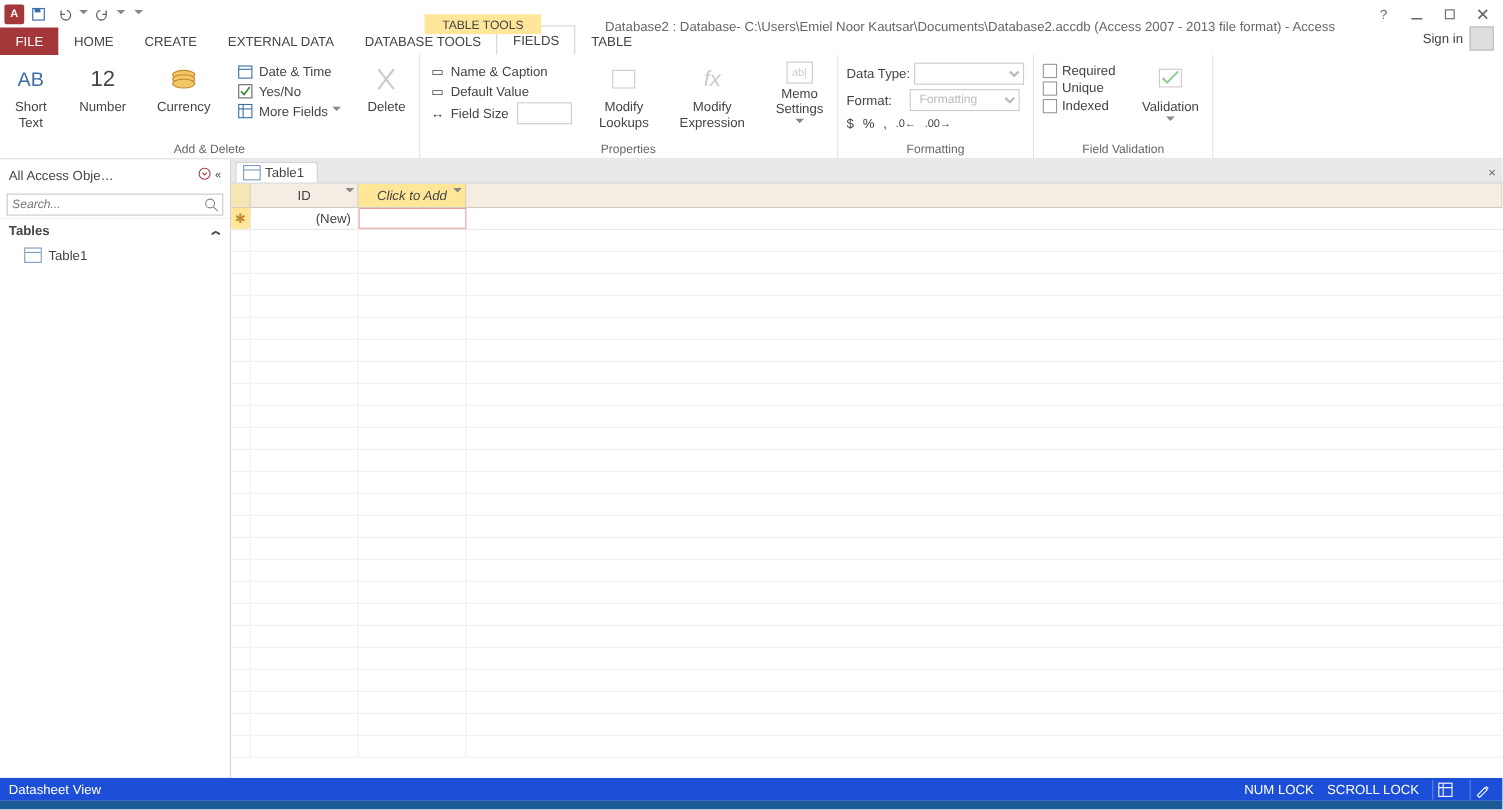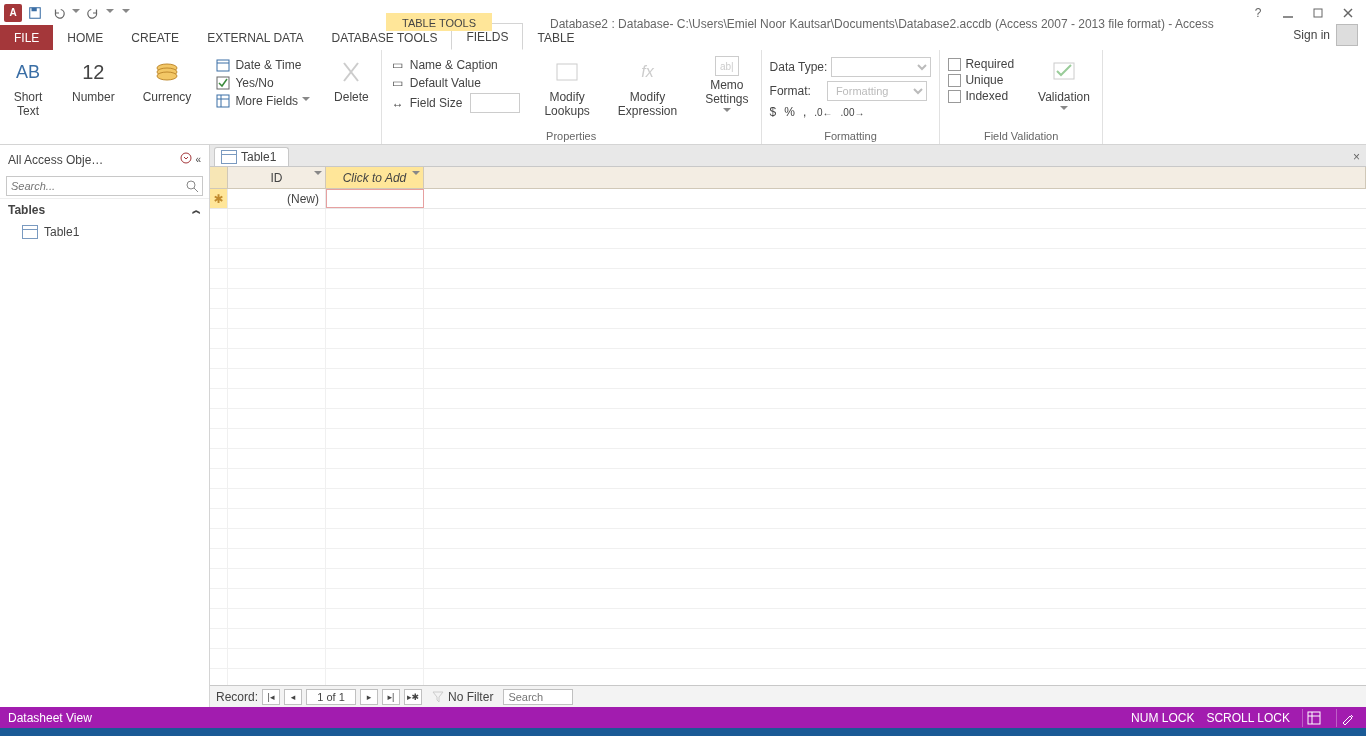--- a/index.html
+++ b/index.html
@@ -62,21 +62,21 @@
 .ds-cell.rowhead{width:18px;background:#ffe699;justify-content:center;color:#c08a2e;}
 .ds-cell.idcell{width:98px;justify-content:flex-end;padding-right:6px;}
 .ds-cell.addcell{width:98px;border:1px solid #e6a0a0;background:#fff;}
 .ds-gridline{height:20px;border-bottom:1px solid #f0f0f0;display:flex;}
 .ds-gridline .gc{border-right:1px solid #f0f0f0;}
 .record-nav{height:22px;border-top:1px solid #c8c8c8;background:#f3f3f3;display:flex;align-items:center;padding:0 6px;gap:4px;font-size:11px;}
 .rn-btn{width:18px;height:16px;border:1px solid #c0c0c0;background:#fff;display:flex;align-items:center;justify-content:center;font-size:9px;}
 .rn-input{width:50px;height:16px;border:1px solid #c0c0c0;text-align:center;font-size:11px;}
 .rn-filter{color:#aaa;display:flex;align-items:center;gap:4px;padding:0 6px;}
 .rn-search{width:70px;height:16px;border:1px solid #c0c0c0;padding:0 4px;font-size:11px;color:#888;}
-.statusbar{height:21px;background:#a21caf;color:#fff;display:flex;align-items:center;padding:0 8px;font-size:11px;}
+.statusbar{height:21px;background:#1d4ed8;color:#fff;display:flex;align-items:center;padding:0 8px;font-size:11px;}
 .statusbar .right{margin-left:auto;display:flex;align-items:center;gap:12px;}
 .sb-btn{width:22px;height:18px;display:flex;align-items:center;justify-content:center;border-left:1px solid rgba(255,255,255,.3);}
 .taskbar{height:8px;background:#1a5a96;}
 svg{overflow:visible;}
 .caret{border:4px solid transparent;border-top-color:#888;display:inline-block;width:0;height:0;vertical-align:middle;}
 </style>
 </head>
 <body>
 
 <div class="titlebar">
@@ -201,20 +201,21 @@
       <div class="big-btn dis">
         <span class="ico">
             <svg width="20" height="24">
               <line x1="3" y1="3" x2="17" y2="21" stroke="#ccc" stroke-width="2"></line>
               <line x1="17" y1="3" x2="3" y2="21" stroke="#ccc" stroke-width="2"></line>
             </svg>
           </span>
         <span>Delete</span>
       </div>
     </div>
+    <div class="rgroup-label">Add &amp; Delete</div>
   </div>
 
   <div class="rgroup">
     <div class="rgroup-body">
       <div class="col-stack" style="padding-top:2px;">
         <div class="small-row dis">
             <span class="small-ico">▭</span>
             <span>Name &amp; Caption</span>
           </div>
         <div class="small-row dis">
@@ -230,21 +231,21 @@
       <div class="big-btn dis">
           <span class="ico">
             <svg width="28" height="24">
               <rect x="4" y="4" width="20" height="16" fill="none" stroke="#ccc"></rect>
             </svg>
           </span>
           <span style="white-space:pre;">Modify
 Lookups</span>
         </div>
       <div class="big-btn dis">
-          <span class="ico" style="font-style:italic;font-size:16px;color:#ccc;">fx</span>
+          <span class="ico" style="font-style:italic;font-size:20px;color:#ccc;">fx</span>
           <span style="white-space:pre;">Modify
 Expression</span>
         </div>
       <div class="big-btn dis">
           <span class="ico" style="border:1px solid #ccc;font-size:10px;color:#ccc;width:24px;height:20px;">ab|</span>
           <span style="white-space:pre;">Memo
 Settings</span>
           <span class="caret"></span>
         </div>
     </div>
@@ -476,36 +477,20 @@
             <div class="gc" style="width:98px"></div>
             <div class="gc" style="width:98px"></div>
           </div>
           <div class="ds-gridline">
             <div class="gc" style="width:18px"></div>
             <div class="gc" style="width:98px"></div>
             <div class="gc" style="width:98px"></div>
           </div>
         </div>
     </div>
-    <div class="record-nav">
-      <span>Record:</span>
-      <span class="rn-btn">|◂</span>
-      <span class="rn-btn">◂</span>
-      <input class="rn-input" value="1 of 1" style="">
-      <span class="rn-btn">▸</span>
-      <span class="rn-btn">▸|</span>
-      <span class="rn-btn">▸✱</span>
-      <span class="rn-filter">
-          <svg width="12" height="12">
-            <path d="M1 1 L11 1 L7 6 L7 11 L5 9 L5 6 Z" fill="none" stroke="#ccc"></path>
-          </svg>
-          <span>No Filter</span>
-        </span>
-      <input class="rn-search" placeholder="Search" style="">
-    </div>
   </div>
 </div>
 
 <div class="statusbar">
   <span style="color:#fff;">Datasheet View</span>
   <div class="right">
     <span style="color:#fff;">NUM LOCK</span>
     <span style="color:#fff;">SCROLL LOCK</span>
     <span class="sb-btn">
         <svg width="14" height="14">

